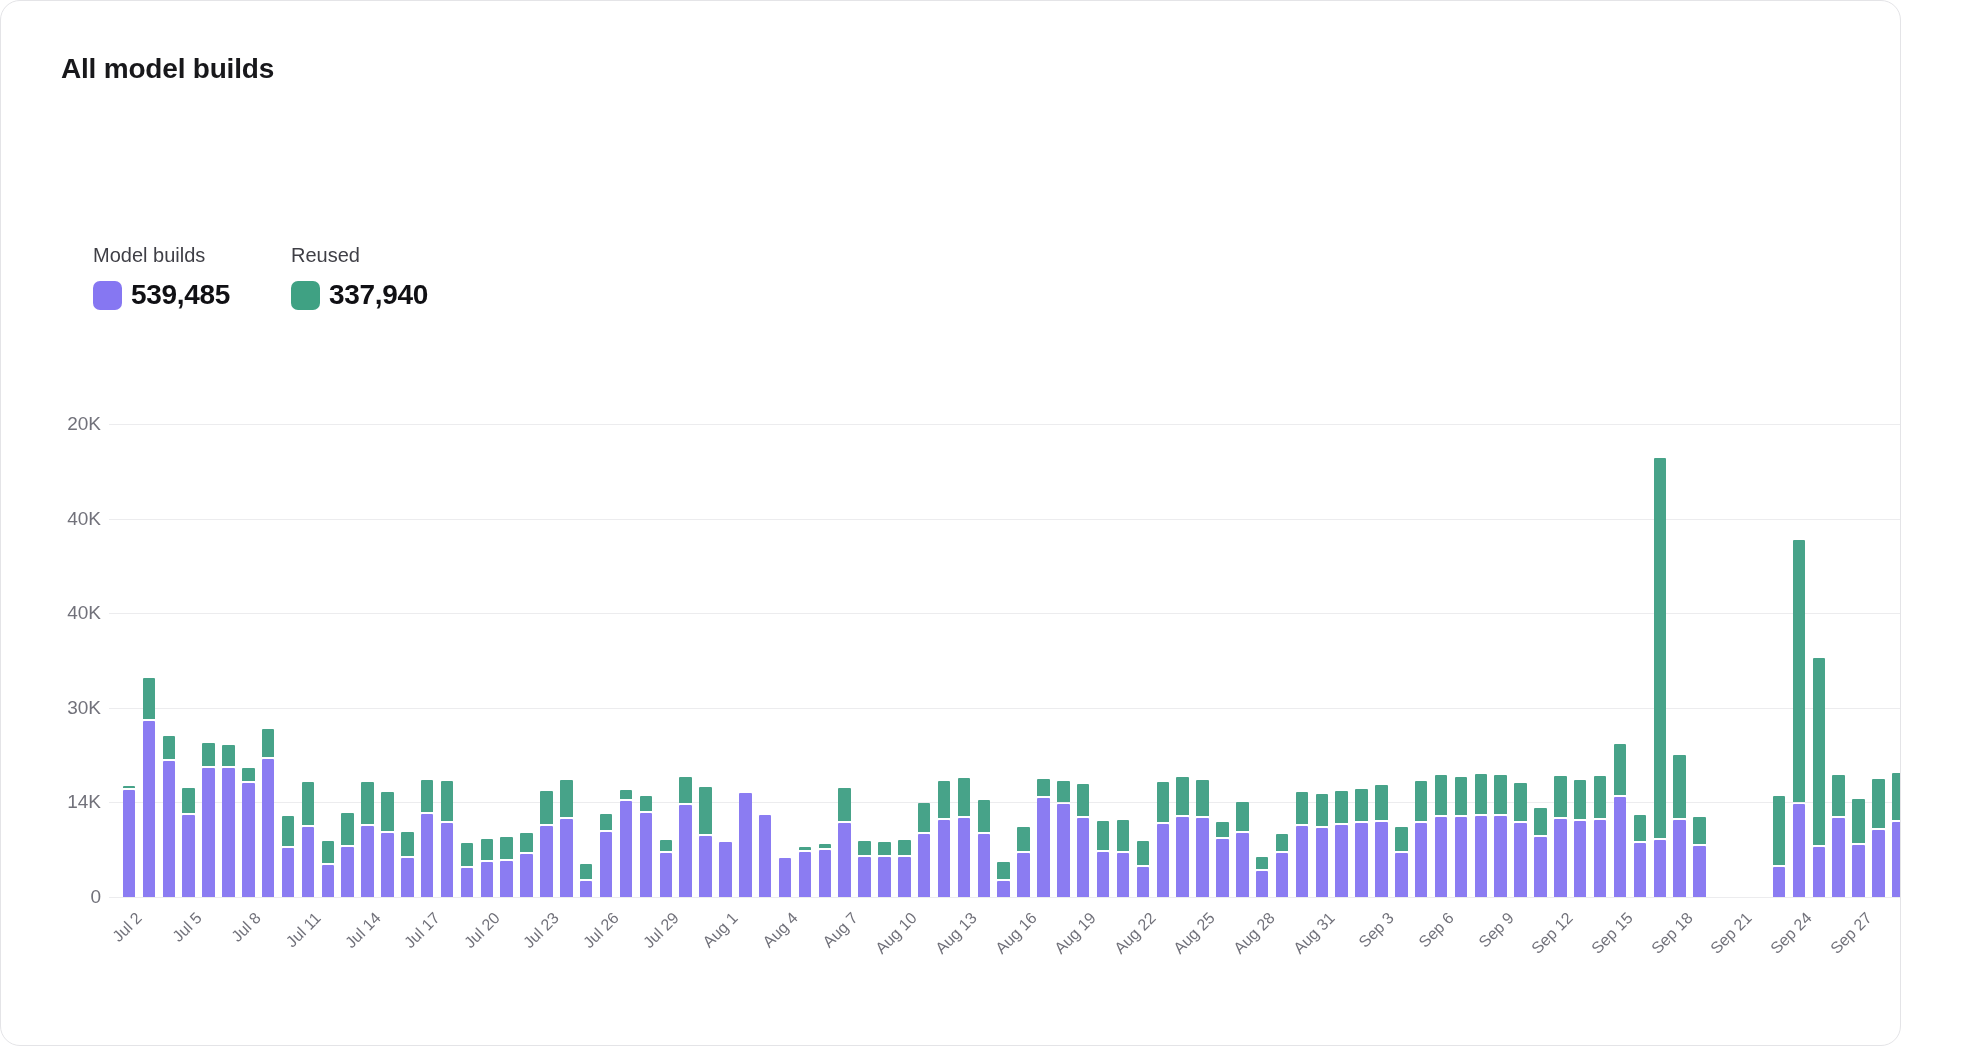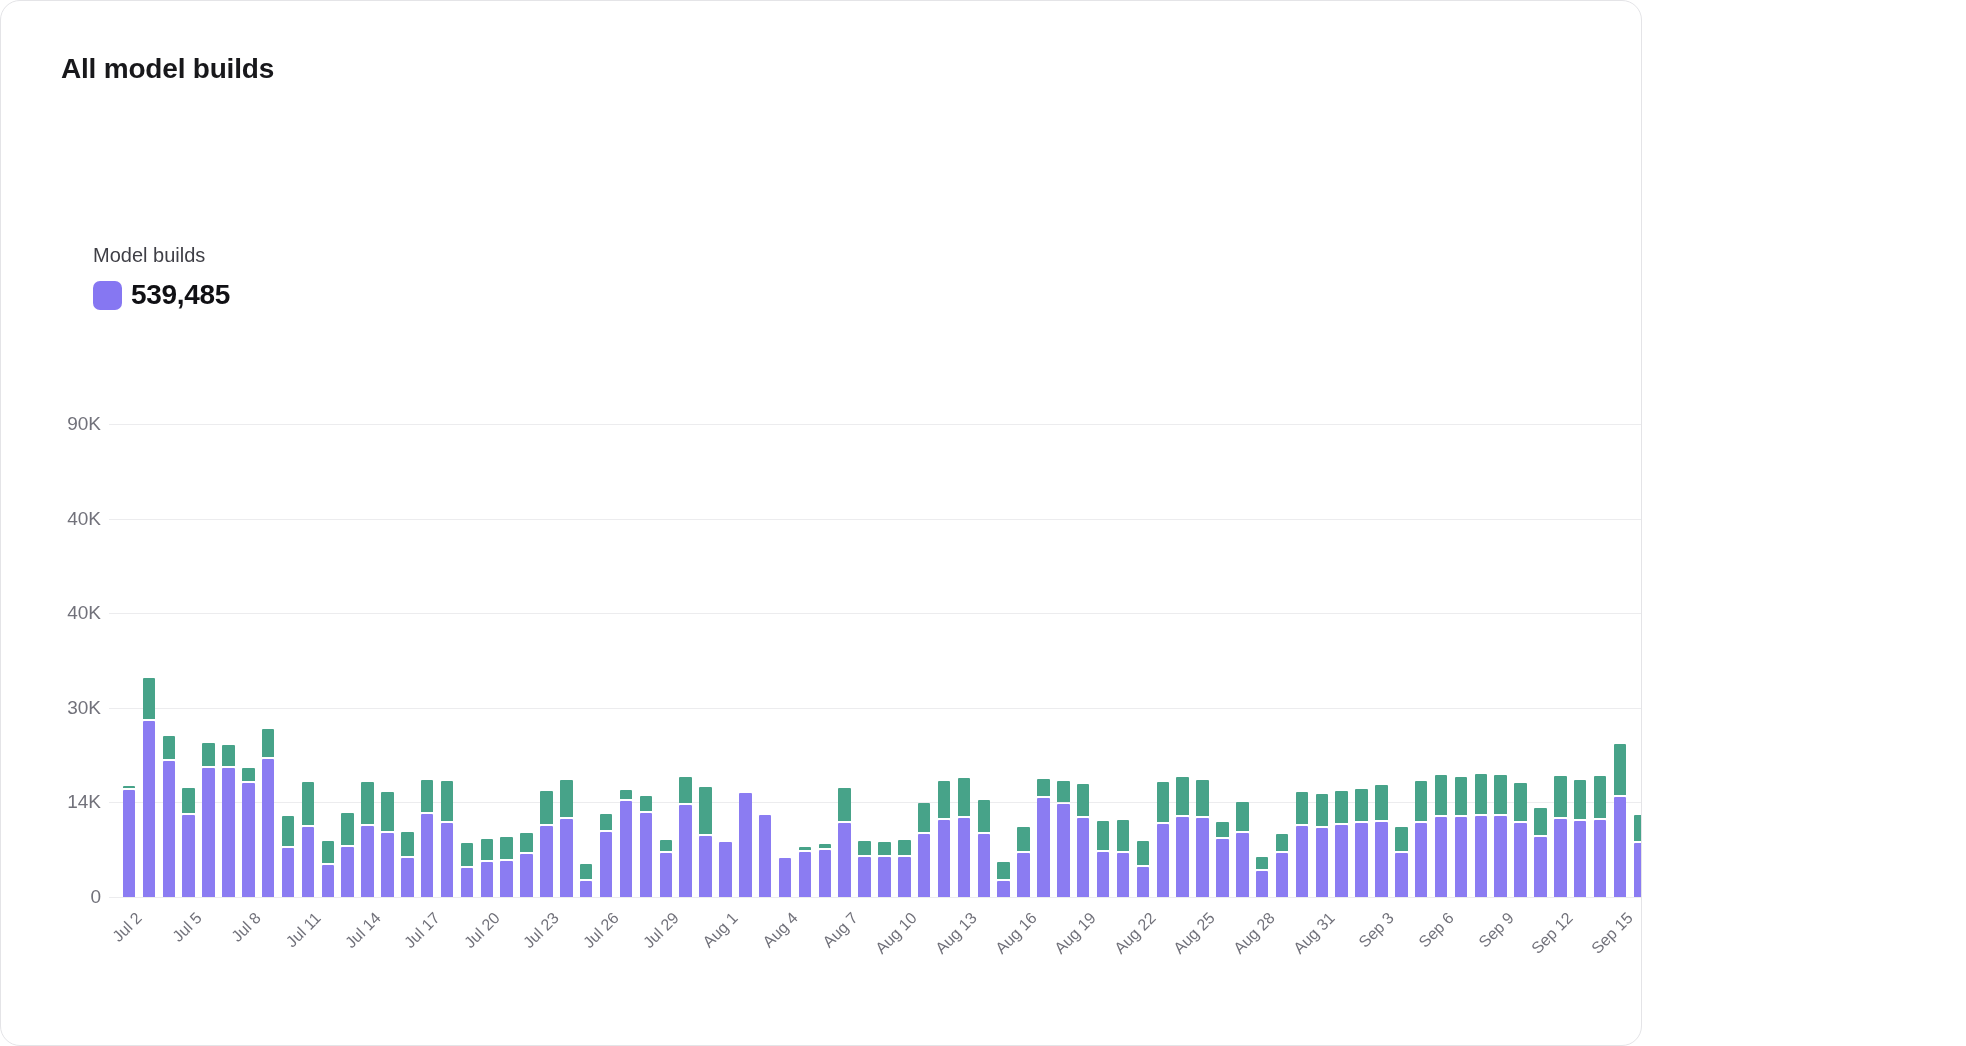--- a/index.html
+++ b/index.html
@@ -1,17 +1,17 @@
 <!DOCTYPE html>
 <html><head>
 <meta charset="utf-8">
 <style>
   html,body{margin:0;padding:0;background:#ffffff;font-family:"Liberation Sans",sans-serif;}
   .card{
-    position:relative;width:1642px;height:1046px;box-sizing:border-box;
+    position:relative;width:1901px;height:1046px;box-sizing:border-box;
     background:#ffffff;border:1px solid #e4e4e7;border-radius:20px;overflow:hidden;
   }
   .page-title{
     position:absolute;left:60px;top:52px;margin:0;
     font-size:28px;font-weight:700;color:#18181b;letter-spacing:-0.2px;
   }
   .description{
     position:absolute;left:60px;top:118px;margin:0;width:1610px;
     font-size:21px;line-height:33px;color:#52525b;font-weight:400;
   }
@@ -48,37 +48,44 @@
 
   <h1 class="page-title">All model builds</h1>
 
 
   <div class="legend">
     <div class="legend-group">
       <div class="legend-label">Model builds</div>
       <div class="legend-value-row">
         <span class="swatch" style="background: rgb(134, 119, 242);"></span>
         <span class="legend-value">539,485</span>
+      </div>
+    </div>
+    <div class="legend-group">
+      <div class="legend-label">Reused</div>
+      <div class="legend-value-row">
+        <span class="swatch" style="background: rgb(63, 161, 131);"></span>
+        <span class="legend-value">337,940</span>
       </div>
     </div>
   </div>
 
 <div id="chart"></div>
     <div class="gridline" style="top: 896px;"></div>
     <div class="ytick" style="top: 885px;">0</div>
     <div class="gridline" style="top: 801.4px;"></div>
     <div class="ytick" style="top: 790.4px;">14K</div>
     <div class="gridline" style="top: 706.8px;"></div>
     <div class="ytick" style="top: 695.8px;">30K</div>
     <div class="gridline" style="top: 612.2px;"></div>
     <div class="ytick" style="top: 601.2px;">40K</div>
     <div class="gridline" style="top: 517.6px;"></div>
     <div class="ytick" style="top: 506.6px;">40K</div>
     <div class="gridline" style="top: 423px;"></div>
-    <div class="ytick" style="top: 412px;">90K</div>
+    <div class="ytick" style="top: 412px;">20K</div>
     <div class="bars">
       <div class="bar-slot" title="Jul 2" style="left: 0px;">
         <div class="seg" style="background: rgb(71, 163, 137); height: 2.365px; margin-bottom: 2px;"></div>
         <div class="seg" style="background: rgb(139, 124, 242); height: 106.898px;"></div>
       </div>
       <div class="bar-slot" title="Jul 3" style="left: 19.88px;">
         <div class="seg" style="background: rgb(71, 163, 137); height: 40.678px; margin-bottom: 2px;"></div>
         <div class="seg" style="background: rgb(139, 124, 242); height: 175.956px;"></div>
       </div>
       <div class="bar-slot" title="Jul 4" style="left: 39.76px;">

